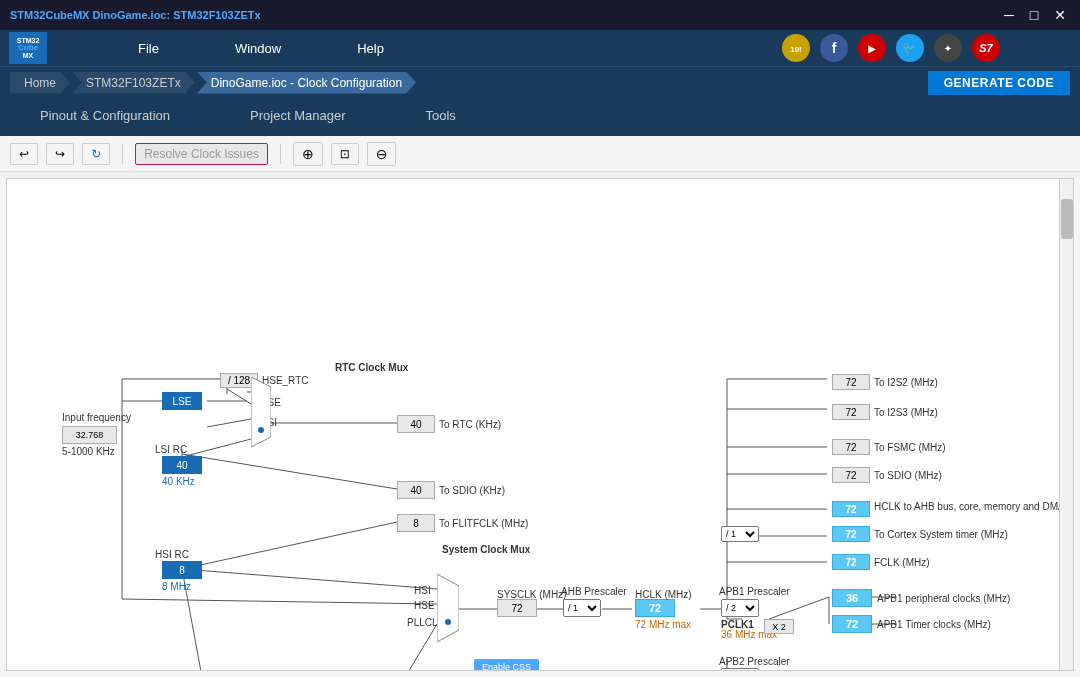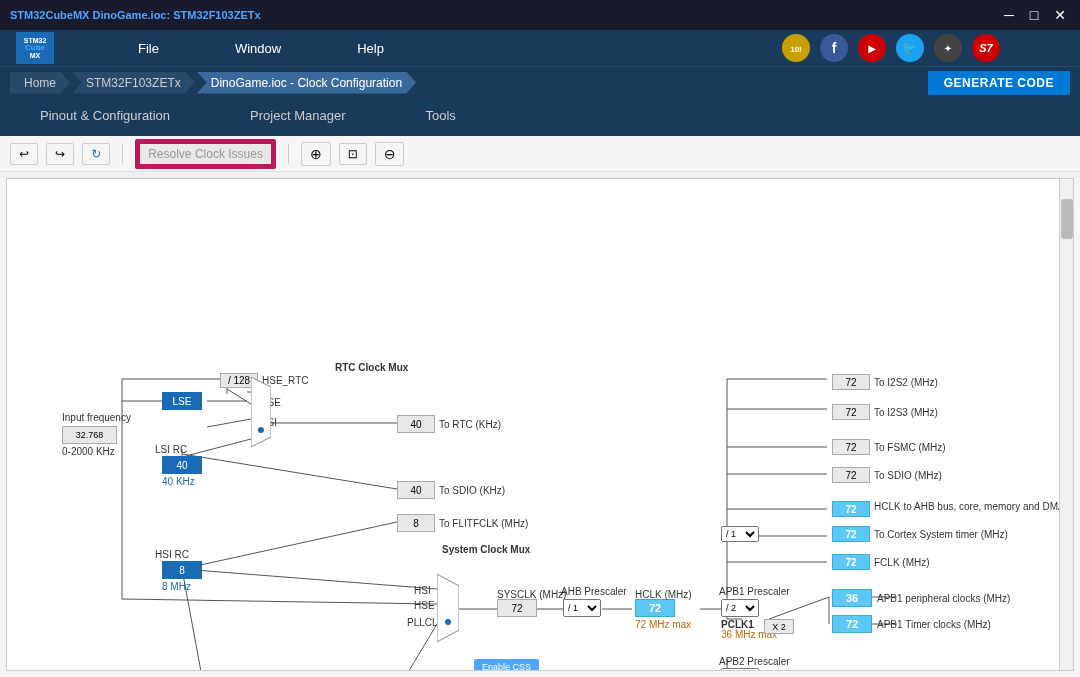--- a/index.html
+++ b/index.html
@@ -102,21 +102,21 @@
       padding: 3px 8px;
       cursor: pointer;
       font-size: 12px;
       border-radius: 2px;
       display: flex;
       align-items: center;
     }
     .toolbar-btn.resolve {
       background: #e8e8e8;
       color: #999;
-      border: 5px solid #be185d;
+      border: 1px solid #be185d;
     }
     .toolbar-separator { width: 1px; height: 20px; background: #ccc; margin: 0 4px; }
     .main-wrapper {
       background: #f5f5f5;
       height: calc(677px - 30px - 36px - 32px - 38px - 36px);
       position: relative;
     }
     
     
     .clock-diagram {
@@ -193,21 +193,21 @@
   </div>
   <div class="title-bar-controls">
     <span>─</span>
     <span>□</span>
     <span>✕</span>
   </div>
 </div>
 
 <div class="menu-bar" style="position:relative;">
 
-  <div style="position:absolute; left:16px; top:2px; display:flex; align-items:center; gap:2px;">
+  <div style="position:absolute; left:9px; top:2px; display:flex; align-items:center; gap:2px;">
     <div style="width:38px; height:32px; background:#1a6bb5; display:flex; align-items:center; justify-content:center; flex-direction:column;">
       <span style="color:white; font-size:7px; font-weight:bold; line-height:1;">STM32</span>
       <span style="color:#4da6ff; font-size:8px; font-weight:bold; line-height:1;">Cube</span>
       <span style="color:white; font-size:7px; font-weight:bold; line-height:1;">MX</span>
     </div>
   </div>
   <div style="margin-left:50px;" class="menu-item">File</div>
   <div class="menu-item">Window</div>
   <div class="menu-item">Help</div>
 
@@ -344,21 +344,21 @@
       <line x1="200" y1="560" x2="240" y2="555" stroke="#555" stroke-width="1"></line>
 
       <line x1="720" y1="355" x2="735" y2="355" stroke="#555" stroke-width="1"></line>
 
       <line x1="820" y1="570" x2="840" y2="570" stroke="#555" stroke-width="1"></line>
       <line x1="820" y1="600" x2="840" y2="600" stroke="#555" stroke-width="1"></line>
     </svg>
 
     <div class="label" style="left:55px; top:233px;">Input frequency</div>
     <div class="box box-gray" style="left:55px; top:247px; width:55px; height:18px; font-size:9px;">32.768</div>
-    <div class="label" style="left:55px; top:267px;">0-2000 KHz</div>
+    <div class="label" style="left:55px; top:267px;">5-1000 KHz</div>
 
     <div class="box box-blue" style="left:155px; top:213px; width:40px; height:18px;">LSE</div>
 
     <div class="label" style="left:148px; top:265px;">LSI RC</div>
     <div class="box box-blue" style="left:155px; top:277px; width:40px; height:18px;">40</div>
     <div class="label label-blue" style="left:155px; top:297px;">40 KHz</div>
 
     <div class="label" style="left:328px; top:183px; font-weight:bold;">RTC Clock Mux</div>
 
     <div class="box box-gray" style="left:213px; top:194px; width:38px; height:15px;">/ 128</div>

